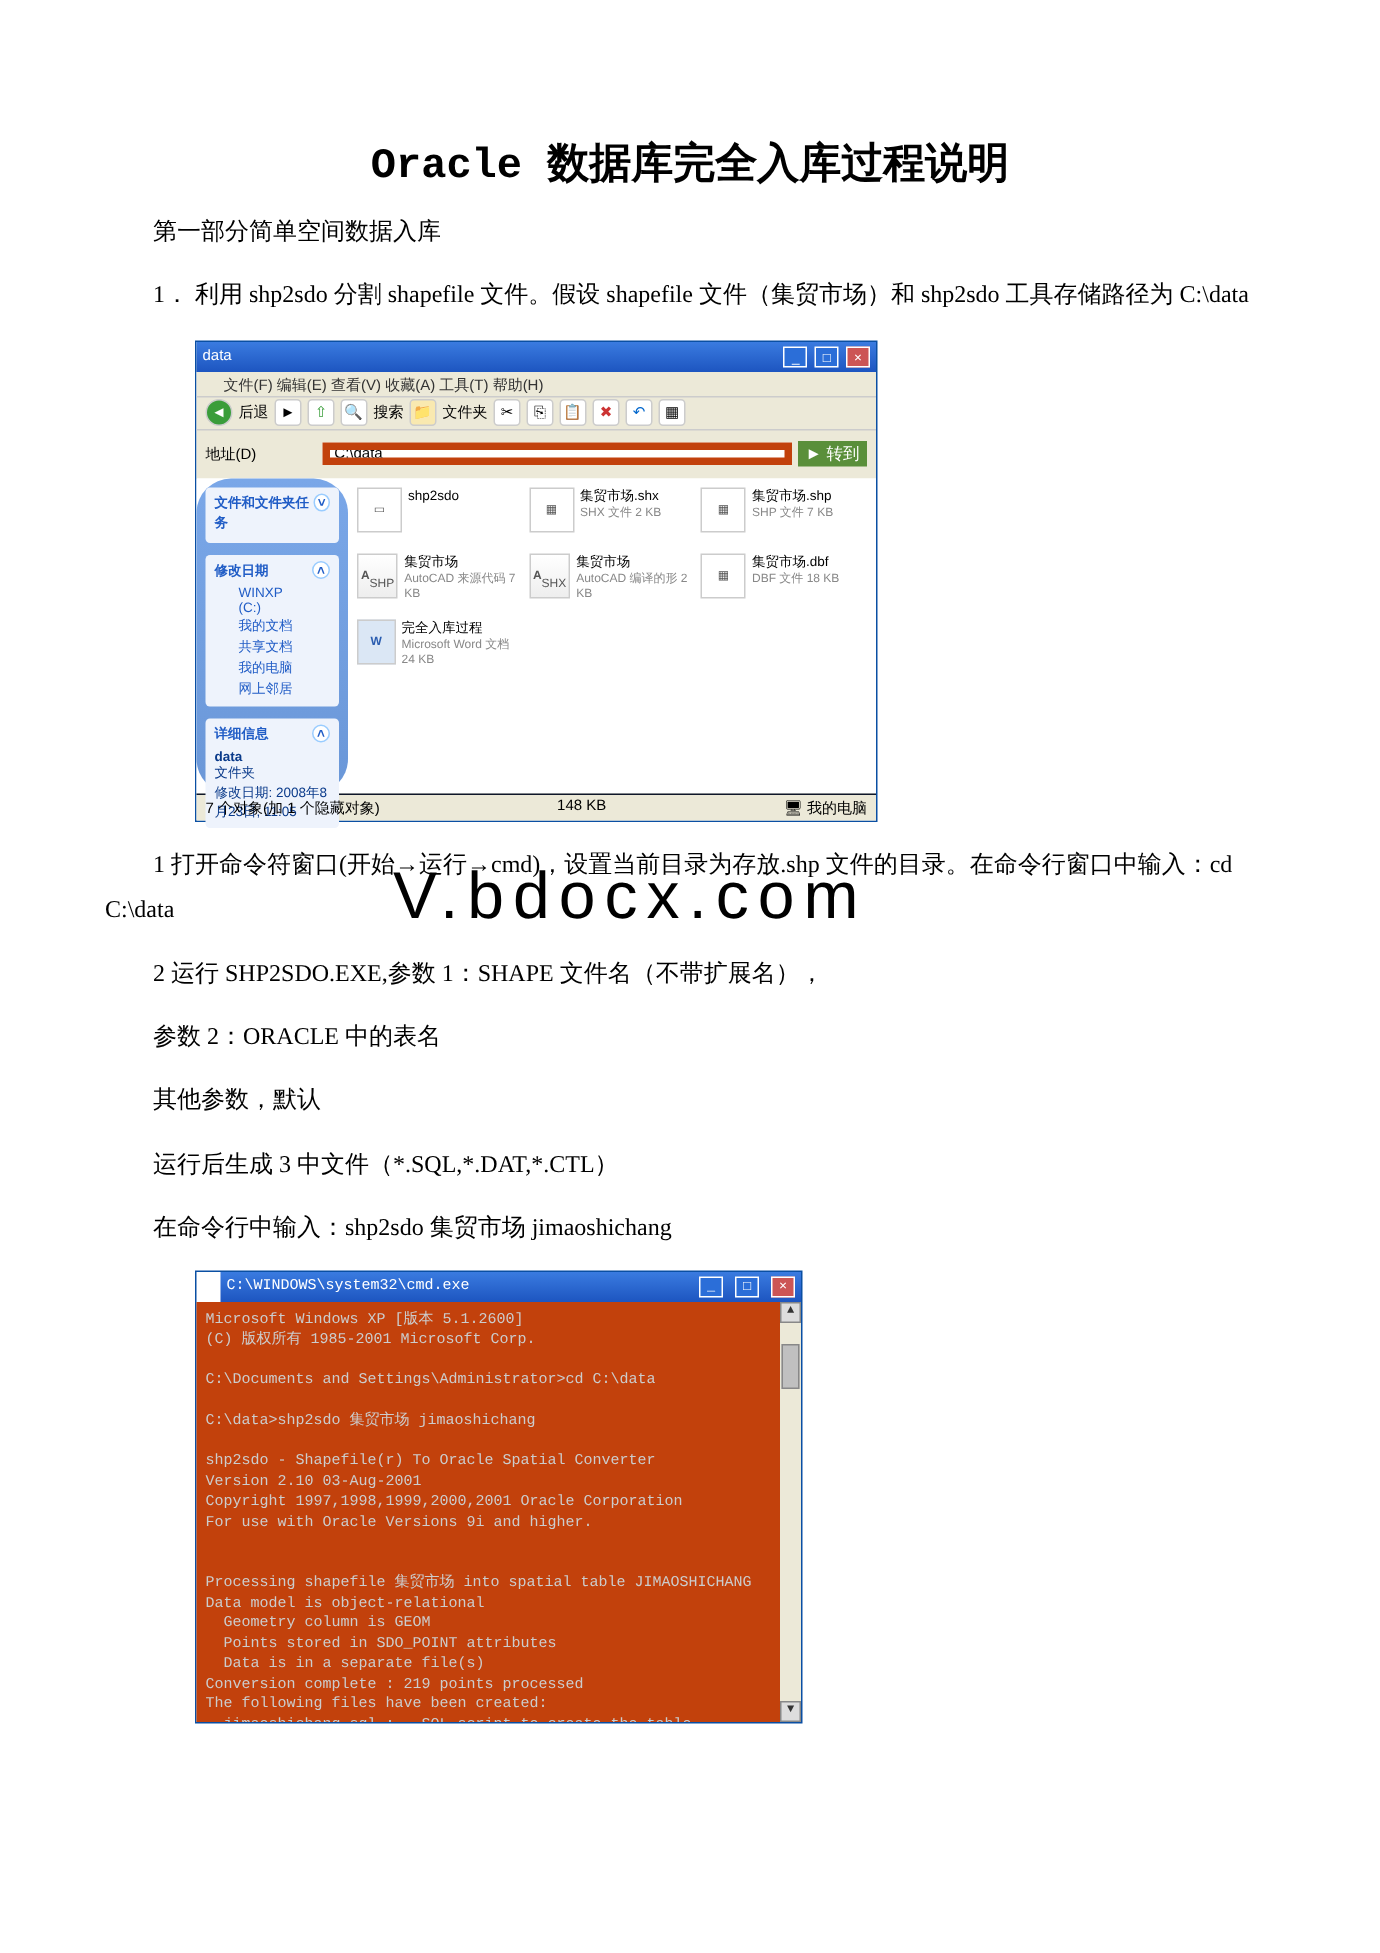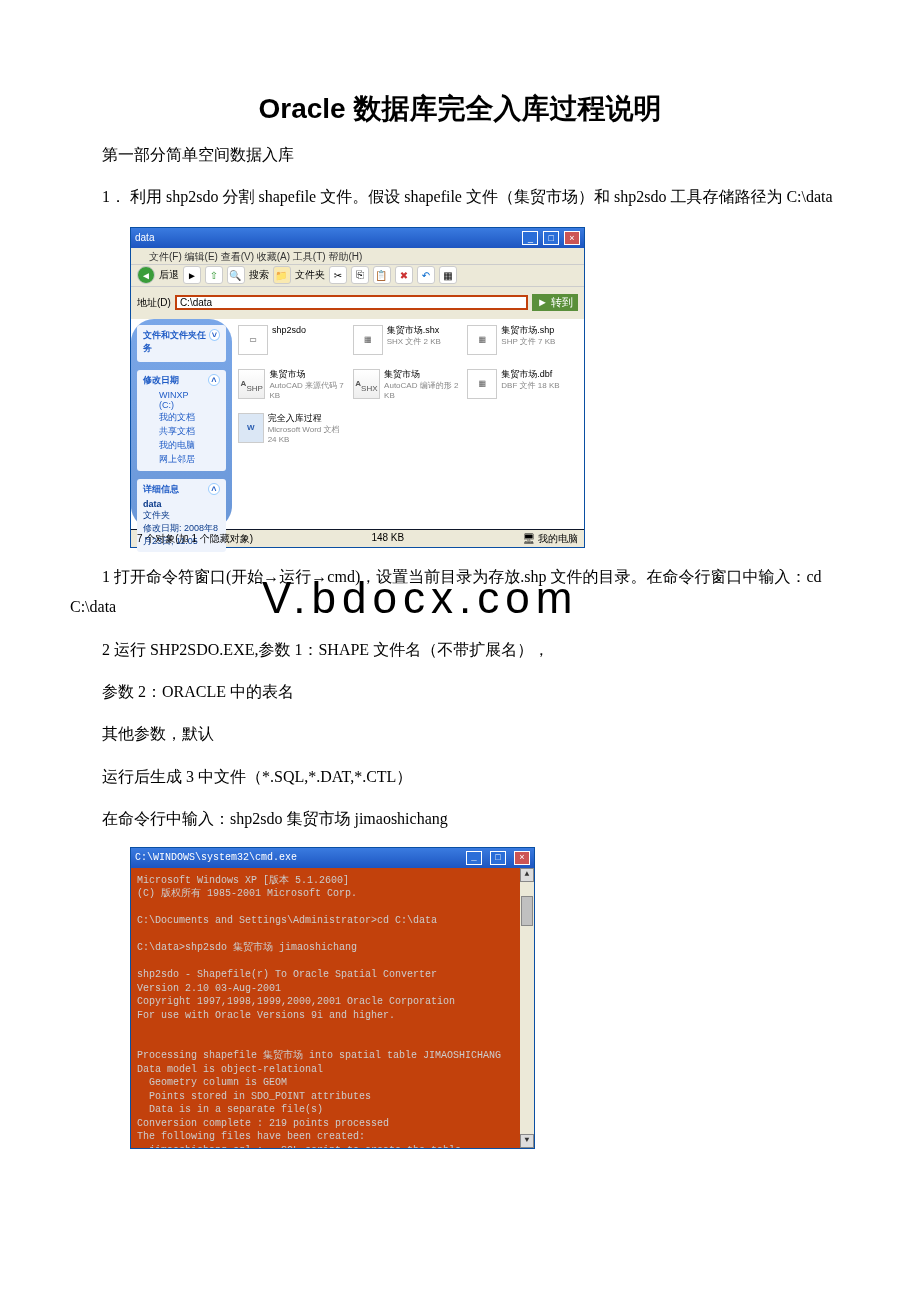--- a/index.html
+++ b/index.html
@@ -9,21 +9,21 @@
     width: 920px;
     margin: 0 auto;
     padding: 90px 70px 40px 70px;
     color: #000;
     font-size: 16px;
   }
   h1 {
     text-align: center;
     font-size: 28px;
     font-weight: bold;
-    font-family: Liberation Sans, sans-serif;
+    font-family: Liberation Mono, monospace;
   }
   .para { margin: 12px 0; line-height: 1.9; text-indent: 2em; }
   .watermark-para { position: relative; }
   .watermark {
     position: absolute;
     left: 160px; top: -6px;
     font-size: 44px;
     color: #000000;
     font-family: Arial, sans-serif;
     letter-spacing: 6px;
@@ -46,40 +46,40 @@
     background: #c55; margin-left: 2px; border: 1px solid #fff;
     text-align: center; line-height: 12px; font-size: 9px; color:#fff;
   }
   .titlebar .btns span.min { background:#2b6ed8; }
   .titlebar .btns span.max { background:#2b6ed8; }
   .menubar { background:#ece9d8; padding:2px 18px; color:#333; height:16px; }
   .toolbar { background:#ece9d8; padding:2px 6px; height:22px; display:flex; align-items:center; gap:4px; border-top:1px solid #ccc;}
   .tb-btn { width:18px; height:18px; border:1px solid #ccc; background:#fff; border-radius:3px; display:inline-flex; align-items:center; justify-content:center;}
   .tb-back { background:#3a9d3a; color:#fff; border-radius:50%;}
   .addrbar { background:#ece9d8; padding:16px 6px; height:20px; display:flex; align-items:center; gap:4px; border-top:1px solid #ccc;}
-  .addrbar input { flex:1; height:15px; font-size:10px; border:2px solid #c2410c; padding:0 3px;}
+  .addrbar input { flex:1; height:15px; font-size:10px; border:5px solid #c2410c; padding:0 3px;margin-left:40px;}
   .gobtn { background:#5a8f3a; color:#fff; padding:1px 5px; font-size:11px;}
   .win1-body { display:flex; background:#fff; height:210px;}
   .sidepanel { width:101px; background:linear-gradient(#7aa7e8,#6a97d8); padding:6px; color:#0a3a8a;border-radius:23px;}
   .panel-box { background:#eef3fc; border-radius:3px; padding:4px 6px; margin-bottom:8px; font-size:9px;}
   .panel-box .hd { color:#215dc6; font-weight:bold; margin-bottom:3px; display:flex; justify-content:space-between;}
   .panel-box .hd .chev { background:#fff; border:1px solid #9cf; border-radius:50%; width:12px; height:12px; text-align:center; line-height:10px;}
   .panel-box a { color:#215dc6; display:block; margin:1px 16px; text-decoration:none;}
   .filegrid { flex:1; padding:6px; display:grid; grid-template-columns:repeat(3,1fr); grid-auto-rows:40px; gap:4px;}
   .fitem { display:flex; gap:4px; font-size:9px;}
   .ficon { width:30px; height:30px; background:#fff; border:1px solid #ccc; display:flex; align-items:center; justify-content:center; font-size:8px; color:#555;}
   .ficon.shp { background:linear-gradient(#fff,#eee); }
   .ficon.doc { background:#dbe7f5; color:#2a5db0;}
   .ftxt { line-height:1.2; }
   .ftxt .sm { color:#888; font-size:8px;}
   .statusbar { background:#ece9d8; height:18px; border-top:1px solid #0f172a; display:flex; justify-content:space-between; padding:2px 6px; font-size:10px;}
 
   
   .win2 { width: 405px; border: 1px solid #0a4fa3; font-family: "Courier New", monospace; font-size: 10px; margin-left:60px;}
-  .win2 .titlebar { background: linear-gradient(#3a7be0, #1d55c0);}
+  .win2 .titlebar { background: linear-gradient(#3a7be0, #1d55c0); margin-left: 16px;}
   .cmdbody { background:#c2410c; color:#ccc; padding:6px; height:280px; line-height:1.35; white-space:pre-wrap; overflow:hidden; position:relative;}
   .cmdbody .scroll { position:absolute; right:0; top:0; bottom:0; width:14px; background:#ece9d8;}
   .scroll .thumb { background:#c0c0c0; height:30px; margin:14px 1px 0 1px; border:1px solid #888;}
   .scroll .ar { height:14px; background:#ddd; border:1px solid #888; text-align:center; font-size:8px; color:#333;}
 </style>
 </head>
 <body>
 
 <h1>Oracle 数据库完全入库过程说明</h1>
 

